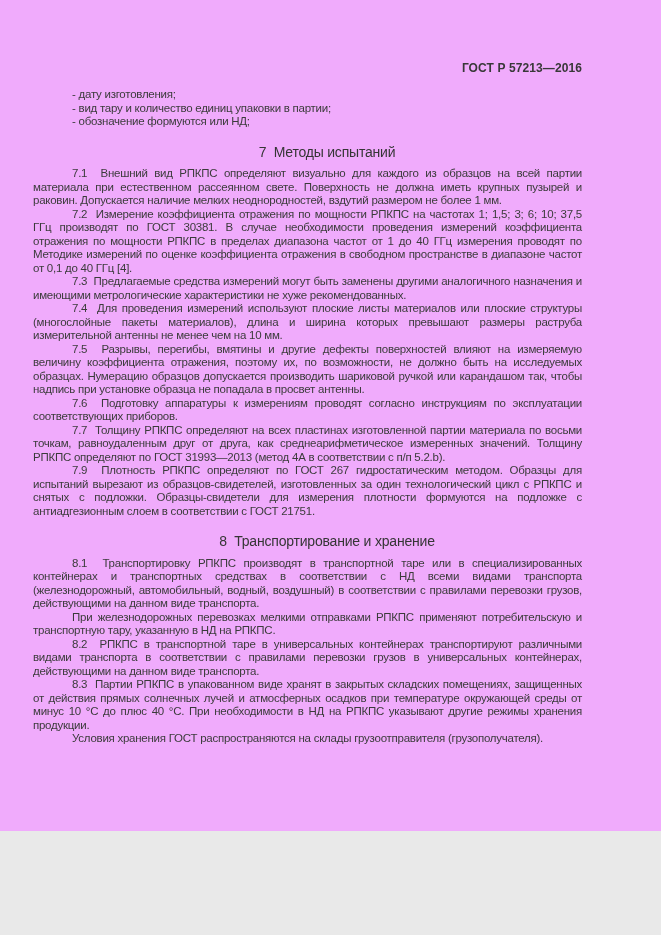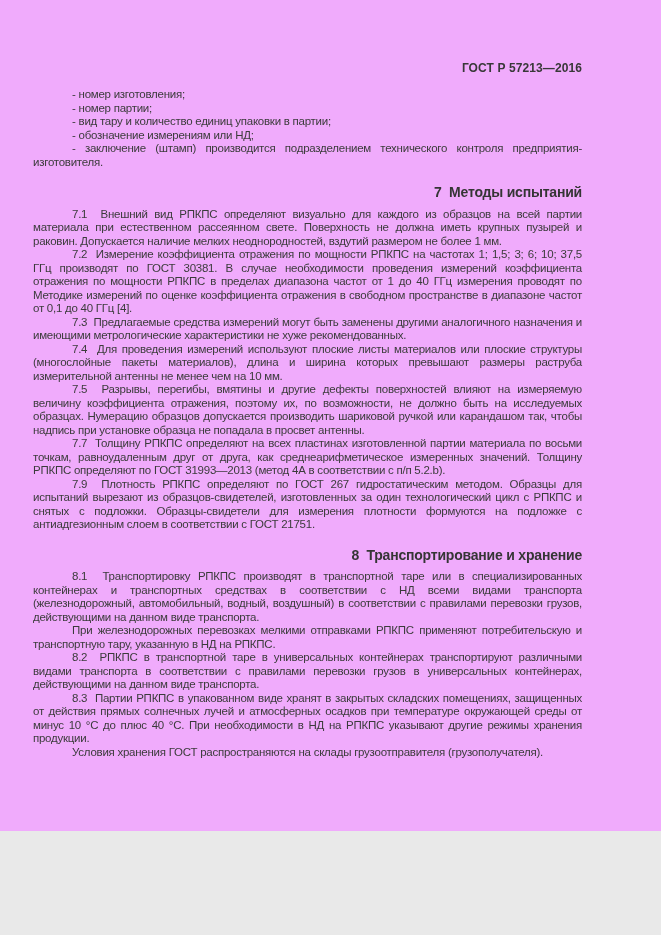--- a/index.html
+++ b/index.html
@@ -35,23 +35,23 @@
     text-align: justify;
   }
   .para {
     margin: 0;
     text-indent: 39px;
   }
   .section-heading {
     margin: 17px 0 8px 0;
     padding-left: 39px;
     font-size: 14px;
-    font-weight: bold;
+    font-weight: normal;
     letter-spacing: -0.2px;
-    text-align: right;
+    text-align: center;
     color: #353535;
   }
   .page-number {
     position: absolute;
     top: 840px;
     left: 33px;
     width: 549px;
     text-align: right;
     font-size: 12px;
     color: #3b3b3b;
@@ -61,33 +61,32 @@
 <body>
 
 <div class="page">
 
   <div class="running-header">
     <span>ГОСТ Р 57213—2016</span>
   </div>
 
   <div class="content">
 
-    <p class="para">- номер изготовления;</p>
-    <p class="para">- номер партии;</p>
+    <p class="para">- дату изготовления;</p>
     <p class="para">- вид тару и количество единиц упаковки в партии;</p>
-    <p class="para">- обозначение измерениям или НД;</p>
-    <p class="para">- заключение (штамп) производится подразделением технического контроля предприятия-изготовителя.</p>
+    <p class="para">- обозначение формуются или НД;</p>
 
     <h2 class="section-heading">7&nbsp; Методы испытаний</h2>
 
     <p class="para">7.1&nbsp; Внешний вид РПКПС определяют визуально для каждого из образцов на всей партии материала при естественном рассеянном свете. Поверхность не должна иметь крупных пузырей и раковин. Допускается наличие мелких неоднородностей, вздутий размером не более 1 мм.</p>
     <p class="para">7.2&nbsp; Измерение коэффициента отражения по мощности РПКПС на частотах 1; 1,5; 3; 6; 10; 37,5 ГГц производят по ГОСТ 30381. В случае необходимости проведения измерений коэффициента отражения по мощности РПКПС в пределах диапазона частот от 1 до 40 ГГц измерения проводят по Методике измерений по оценке коэффициента отражения в свободном пространстве в диапазоне частот от 0,1 до 40 ГГц [4].</p>
     <p class="para">7.3&nbsp; Предлагаемые средства измерений могут быть заменены другими аналогичного назначения и имеющими метрологические характеристики не хуже рекомендованных.</p>
     <p class="para">7.4&nbsp; Для проведения измерений используют плоские листы материалов или плоские структуры (многослойные пакеты материалов), длина и ширина которых превышают размеры раструба измерительной антенны не менее чем на 10 мм.</p>
     <p class="para">7.5&nbsp; Разрывы, перегибы, вмятины и другие дефекты поверхностей влияют на измеряемую величину коэффициента отражения, поэтому их, по возможности, не должно быть на исследуемых образцах. Нумерацию образцов допускается производить шариковой ручкой или карандашом так, чтобы надпись при установке образца не попадала в просвет антенны.</p>
+    <p class="para">7.6&nbsp; Подготовку аппаратуры к измерениям проводят согласно инструкциям по эксплуатации соответствующих приборов.</p>
     <p class="para">7.7&nbsp; Толщину РПКПС определяют на всех пластинах изготовленной партии материала по восьми точкам, равноудаленным друг от друга, как среднеарифметическое измеренных значений. Толщину РПКПС определяют по ГОСТ 31993—2013 (метод 4А в соответствии с п/п 5.2.b).</p>
     <p class="para">7.9&nbsp; Плотность РПКПС определяют по ГОСТ 267 гидростатическим методом. Образцы для испытаний вырезают из образцов-свидетелей, изготовленных за один технологический цикл с РПКПС и снятых с подложки. Образцы-свидетели для измерения плотности формуются на подложке с антиадгезионным слоем в соответствии с ГОСТ 21751.</p>
 
     <h2 class="section-heading">8&nbsp; Транспортирование и хранение</h2>
 
     <p class="para">8.1&nbsp; Транспортировку РПКПС производят в транспортной таре или в специализированных контейнерах и транспортных средствах в соответствии с НД всеми видами транспорта (железнодорожный, автомобильный, водный, воздушный) в соответствии с правилами перевозки грузов, действующими на данном виде транспорта.</p>
     <p class="para">При железнодорожных перевозках мелкими отправками РПКПС применяют потребительскую и транспортную тару, указанную в НД на РПКПС.</p>
     <p class="para">8.2&nbsp; РПКПС в транспортной таре в универсальных контейнерах транспортируют различными видами транспорта в соответствии с правилами перевозки грузов в универсальных контейнерах, действующими на данном виде транспорта.</p>
     <p class="para">8.3&nbsp; Партии РПКПС в упакованном виде хранят в закрытых складских помещениях, защищенных от действия прямых солнечных лучей и атмосферных осадков при температуре окружающей среды от минус 10 °С до плюс 40 °С. При необходимости в НД на РПКПС указывают другие режимы хранения продукции.</p>
     <p class="para">Условия хранения ГОСТ распространяются на склады грузоотправителя (грузополучателя).</p>

